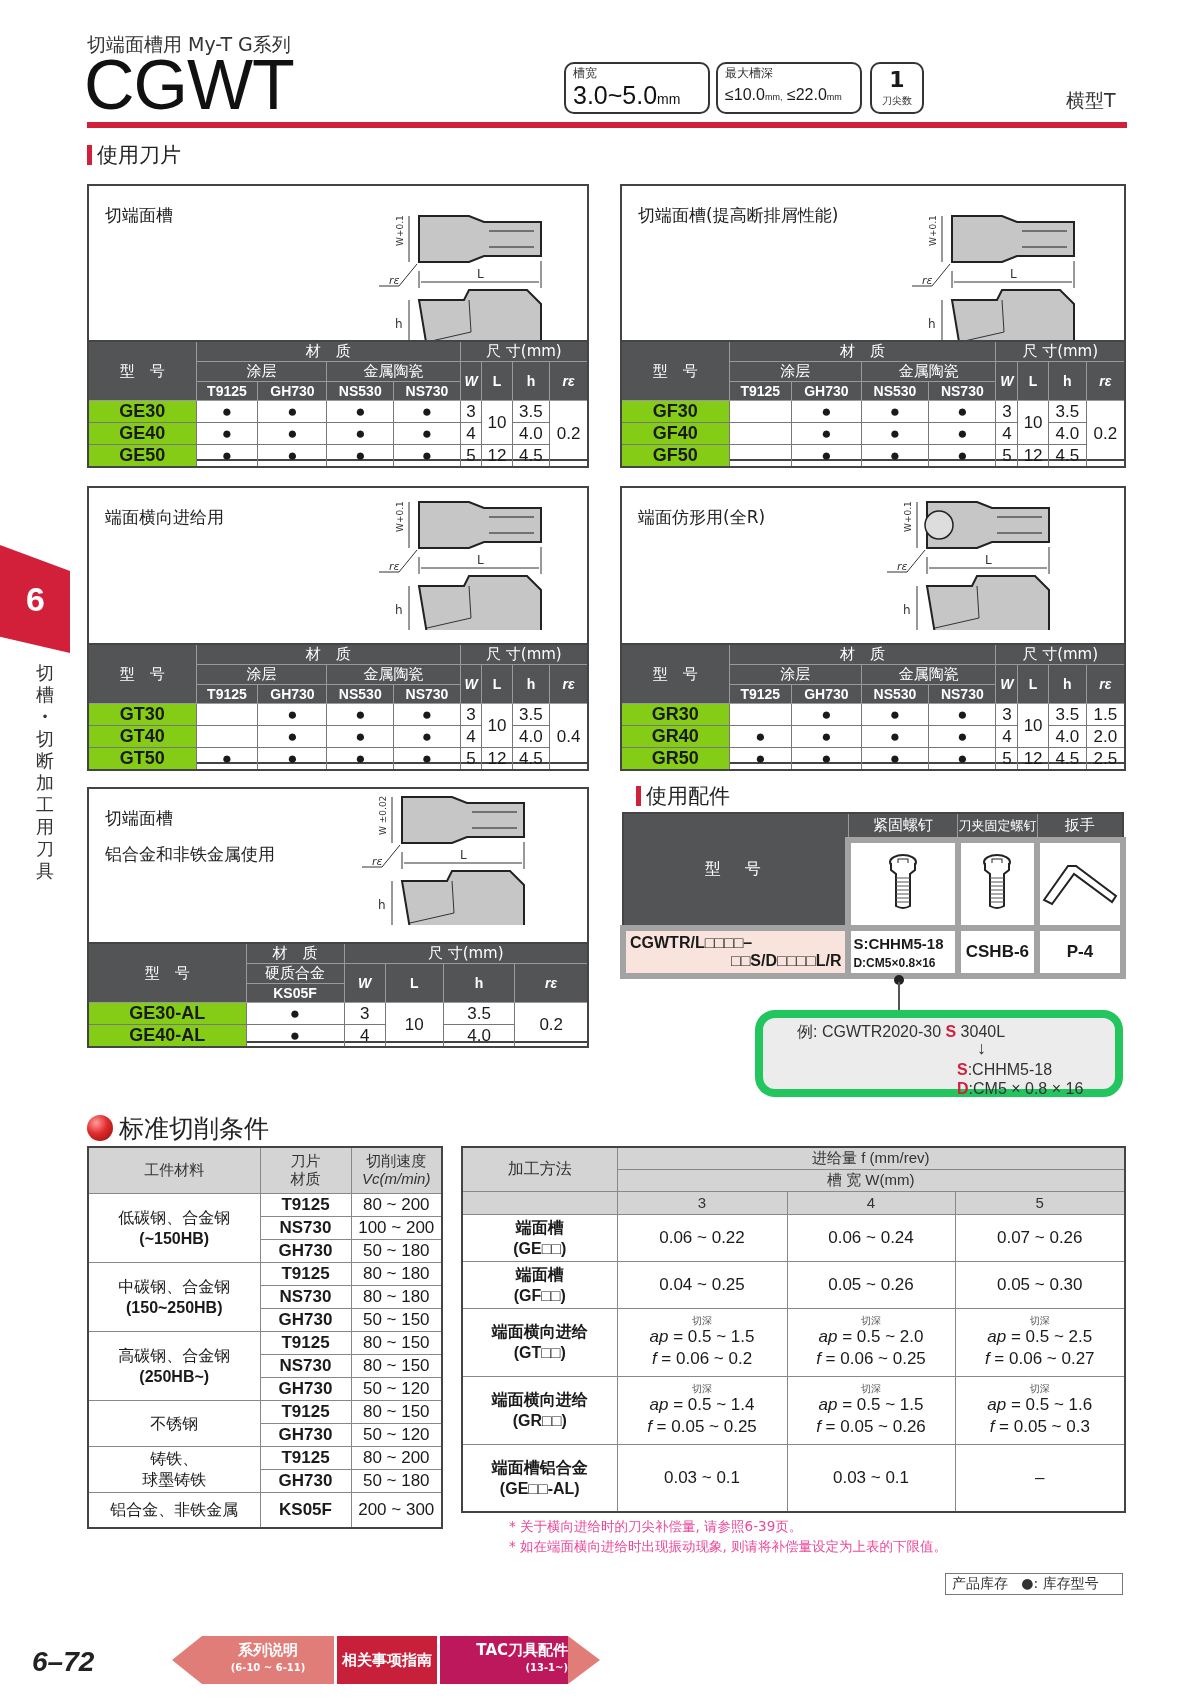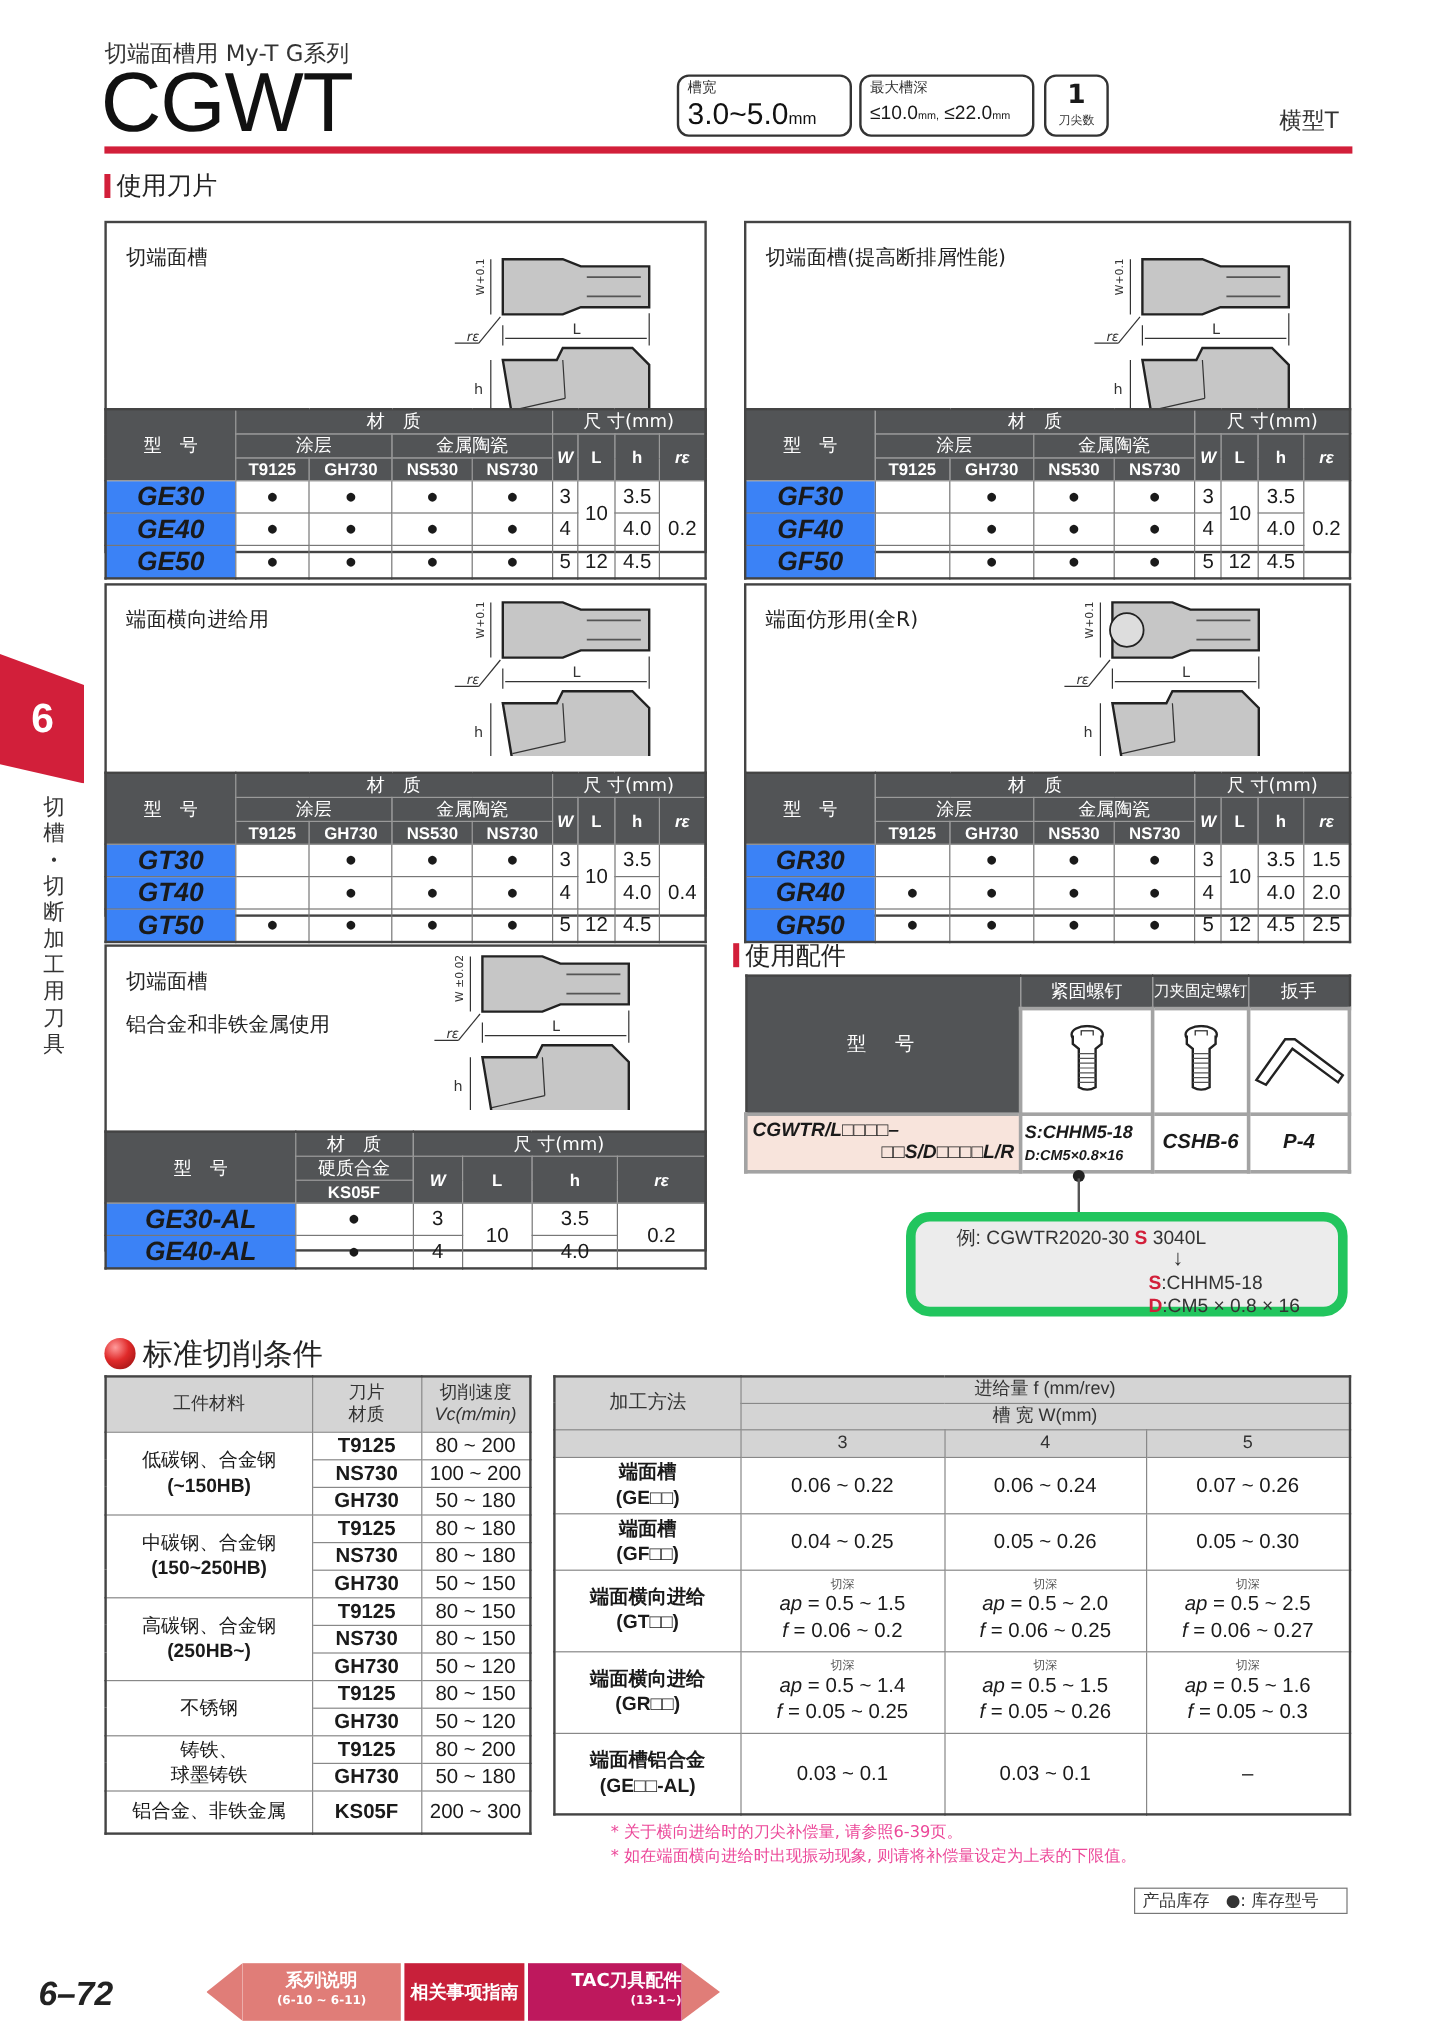--- a/index.html
+++ b/index.html
@@ -29,34 +29,34 @@
 
   
   .ibox { border: 2px solid #444; background: #fff; }
   .ibox .cap { position: absolute; left: 16px; top: 14px; font-size: 17px; line-height: 30px; color: #222; }
   .ibox svg.dia { position: absolute; }
 
   table.spec-t { position: absolute; left: -2px; border-collapse: collapse; font-family: "Liberation Sans", sans-serif; }
   table.spec-t th { background: #525456; color: #fff; font-weight: bold; font-size: 14px; border: 1px solid #9a9a9a; padding: 0; height: 19px; text-align: center; }
   table.spec-t th.hdr-cn { font-weight: normal; font-family: "DejaVu Sans", sans-serif; font-size: 15px; }
   table.spec-t td { border: 1px solid #777; font-size: 17px; text-align: center; padding: 0; height: 20px; }
-  table.spec-t td.model { background: #3b82f6; font-weight: bold; font-size: 22px; font-style: italic; }
+  table.spec-t td.model { background: #84cc16; font-weight: bold; font-size: 18px; }
   table.spec-t td.dot { font-size: 17px; }
   table.spec-t td.num { font-size: 17px; }
   table.spec-t { border: 2px solid #444; }
 
   
   .side-tab { left: 0; top: 545px; width: 70px; height: 108px; background: #d21f3a; clip-path: polygon(0 0, 100% 24%, 100% 100%, 0 85%); }
   .side-tab-num { left: 26px; top: 580px; color: #fff; font-size: 34px; font-weight: bold; font-family: "Liberation Sans", sans-serif; }
   .side-vert { left: 33px; top: 662px; width: 24px; font-size: 18px; line-height: 22px; color: #333; text-align: center; }
 
   
   table.acc { position: absolute; border-collapse: collapse; border: 2px solid #444; font-family: "Liberation Sans", sans-serif; }
   table.acc th { background: #525456; color: #fff; font-weight: normal; font-size: 15px; border: 1px solid #999; height: 27px; font-family: "DejaVu Sans", sans-serif; }
-  table.acc td { border: 3px solid #a3a3a3; text-align: center; font-style: italic; }
+  table.acc td { border: 6px solid #a3a3a3; text-align: center; }
 
   .example { left: 755px; top: 1010px; width: 368px; height: 87px; border: 8px solid #22c55e; border-radius: 20px; background: #ececec; font-family: "Liberation Sans", sans-serif; font-size: 16px; color: #333; }
   .red { color: #d21f3a; font-weight: bold; }
 
   
   .cc-head { left: 87px; top: 1112px; font-size: 25px; color: #222; }
   .cc-ball { display: inline-block; width: 26px; height: 26px; border-radius: 50%; background: radial-gradient(circle at 35% 30%, #ff9b9b 0%, #e02a2a 45%, #8e0d0d 100%); vertical-align: -4px; margin-right: 6px; }
   table.cc { position: absolute; border-collapse: collapse; border: 2px solid #444; font-family: "Liberation Sans", sans-serif; }
   table.cc th { background: #d4d4d4; color: #333; font-weight: normal; font-size: 15px; border: 1px solid #888; padding: 0; line-height: 18px; }
   table.cc td { border: 1px solid #888; text-align: center; font-size: 17px; padding: 0; }
@@ -448,21 +448,21 @@
     <tr>
       <td class="model">GE40-AL</td>
       <td class="dot">●</td>
       <td class="num">4</td>
       <td class="num">4.0</td>
     </tr>
   </tbody>
     </table>
 </div>
 
-<div class="abs sec-head" style="left:611px; top:782px;"><span class="bar"></span><span>使用配件</span></div>
+<div class="abs sec-head" style="left:636px; top:782px;"><span class="bar"></span><span>使用配件</span></div>
 
 <table class="acc" style="left:620px; top:812px; width:506px;">
   <tbody>
       <tr>
     <th rowspan="2" style="width:229px; height:115px; font-size:16px; letter-spacing:4px;">型　号</th>
     <th style="width:110px;">紧固螺钉</th>
     <th style="width:80px; font-size:13px;">刀夹固定螺钉</th>
     <th>扳手</th>
   </tr>
   <tr style="height:88px;">

